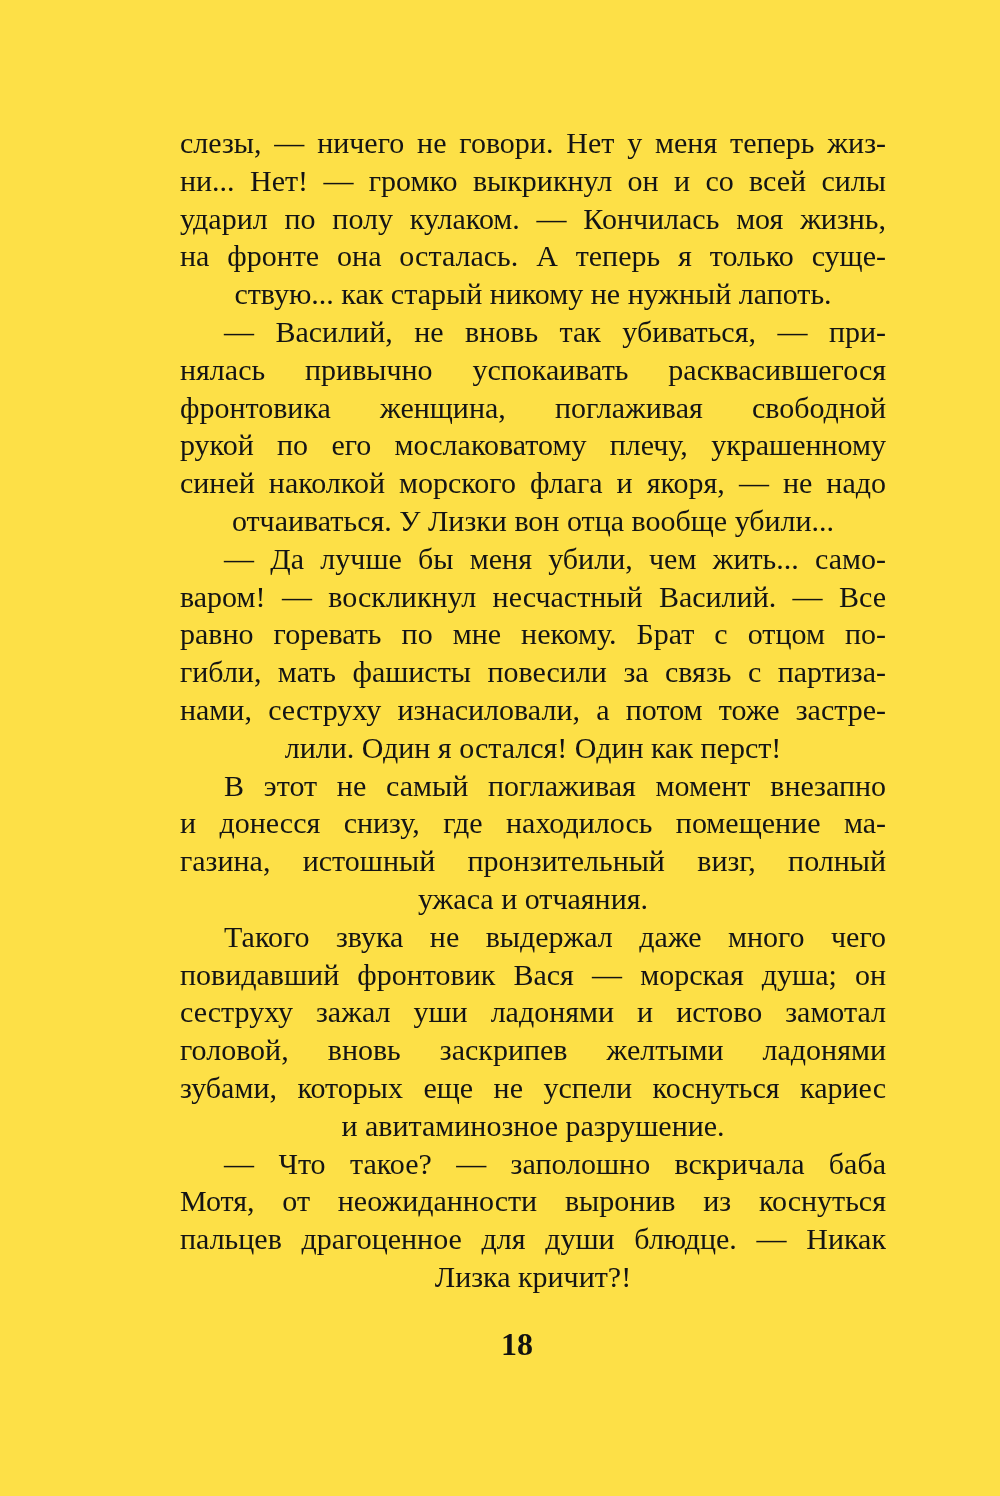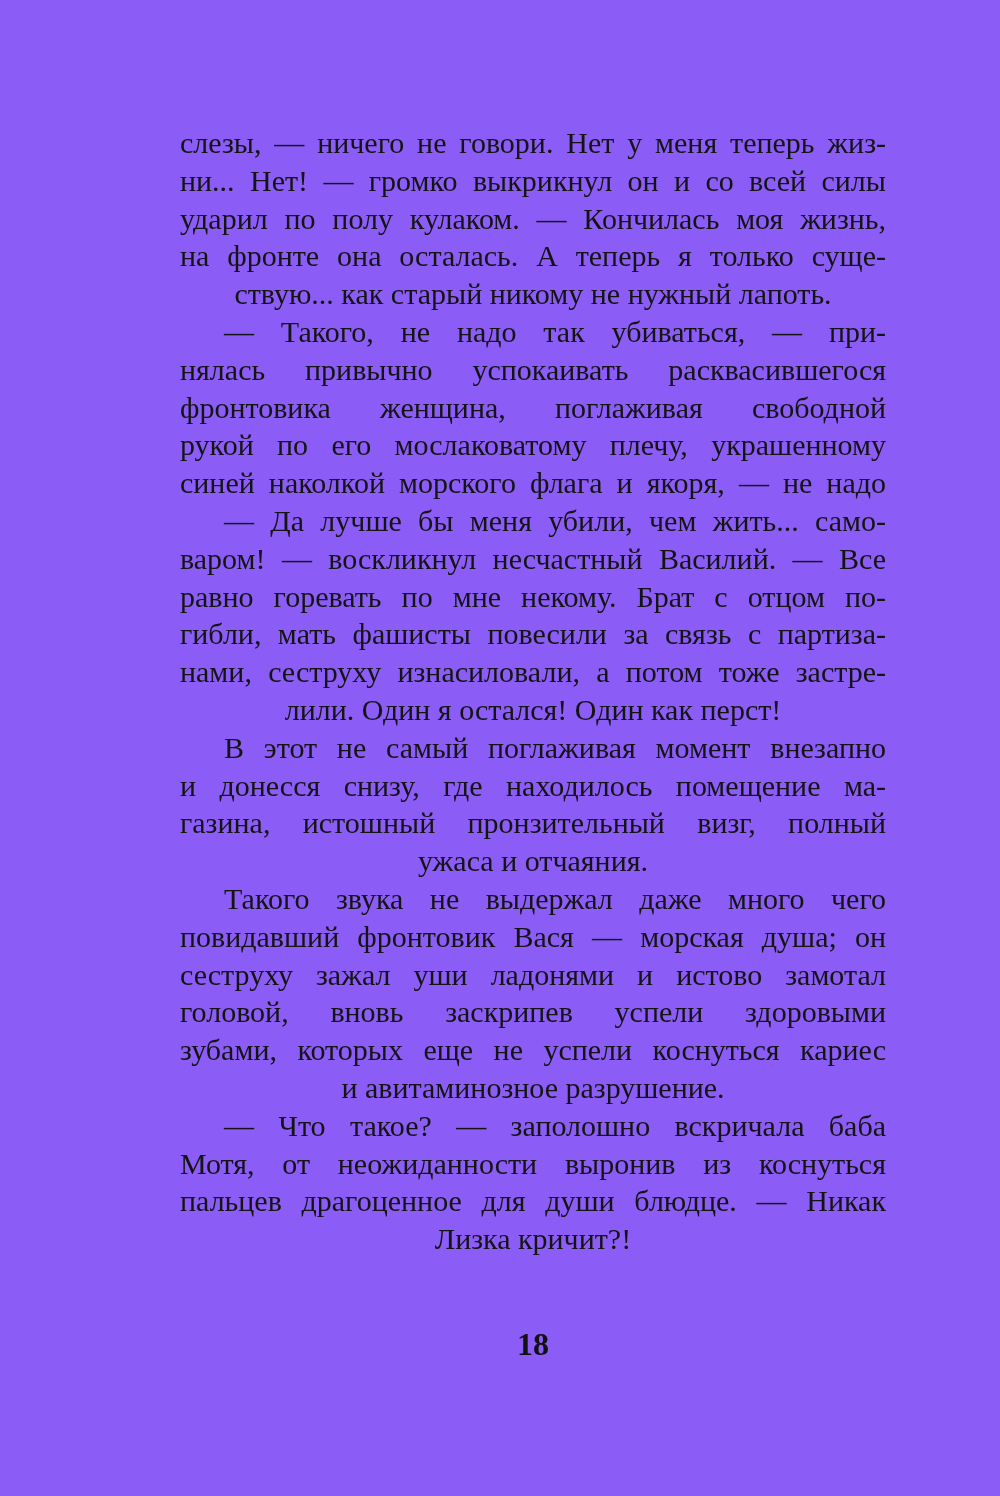--- a/index.html
+++ b/index.html
@@ -4,21 +4,21 @@
 <style>
   html, body {
     margin: 0;
     padding: 0;
     background: #ffffff;
   }
   .book-page {
     position: relative;
     width: 1000px;
     height: 1496px;
-    background: #8b5cf6;
+    background: #fde047;
     font-family: "Liberation Serif", "DejaVu Serif", serif;
     color: #141414;
     overflow: hidden;
   }
   .text-block {
     position: absolute;
     left: 180px;
     top: 124px;
     width: 706px;
   }
@@ -38,59 +38,60 @@
     height: 0;
   }
   .text-line.last {
     text-align: center;
   }
   .text-line.indent {
     padding-left: 44px;
   }
   .page-number {
     position: absolute;
-    left: 180px;
+    left: 164px;
     top: 1325px;
     width: 706px;
     text-align: center;
     font-size: 32px;
     font-weight: bold;
     line-height: 38px;
     color: #111111;
   }
 </style>
 </head>
 <body>
 
 <div class="book-page">
   <div class="text-block" id="text-block">
       <div class="text-line j">слезы, — ничего не говори. Нет у меня теперь жиз-</div>
       <div class="text-line j">ни... Нет! — громко выкрикнул он и со всей силы</div>
       <div class="text-line j">ударил по полу кулаком. — Кончилась моя жизнь,</div>
       <div class="text-line j">на фронте она осталась. А теперь я только суще-</div>
       <div class="text-line last">ствую... как старый никому не нужный лапоть.</div>
-      <div class="text-line j indent">— Такого, не надо так убиваться, — при-</div>
+      <div class="text-line j indent">— Василий, не вновь так убиваться, — при-</div>
       <div class="text-line j">нялась привычно успокаивать расквасившегося</div>
       <div class="text-line j">фронтовика женщина, поглаживая свободной</div>
       <div class="text-line j">рукой по его мослаковатому плечу, украшенному</div>
       <div class="text-line j">синей наколкой морского флага и якоря, — не надо</div>
+      <div class="text-line last">отчаиваться. У Лизки вон отца вообще убили...</div>
       <div class="text-line j indent">— Да лучше бы меня убили, чем жить... само-</div>
       <div class="text-line j">варом! — воскликнул несчастный Василий. — Все</div>
       <div class="text-line j">равно горевать по мне некому. Брат с отцом по-</div>
       <div class="text-line j">гибли, мать фашисты повесили за связь с партиза-</div>
       <div class="text-line j">нами, сеструху изнасиловали, а потом тоже застре-</div>
       <div class="text-line last">лили. Один я остался! Один как перст!</div>
       <div class="text-line j indent">В этот не самый поглаживая момент внезапно</div>
       <div class="text-line j">и донесся снизу, где находилось помещение ма-</div>
       <div class="text-line j">газина, истошный пронзительный визг, полный</div>
       <div class="text-line last">ужаса и отчаяния.</div>
       <div class="text-line j indent">Такого звука не выдержал даже много чего</div>
       <div class="text-line j">повидавший фронтовик Вася — морская душа; он</div>
       <div class="text-line j">сеструху зажал уши ладонями и истово замотал</div>
-      <div class="text-line j">головой, вновь заскрипев успели здоровыми</div>
+      <div class="text-line j">головой, вновь заскрипев желтыми ладонями</div>
       <div class="text-line j">зубами, которых еще не успели коснуться кариес</div>
       <div class="text-line last">и авитаминозное разрушение.</div>
       <div class="text-line j indent">— Что такое? — заполошно вскричала баба</div>
       <div class="text-line j">Мотя, от неожиданности выронив из коснуться</div>
       <div class="text-line j">пальцев драгоценное для души блюдце. — Никак</div>
       <div class="text-line last">Лизка кричит?!</div>
     </div>
   <div class="page-number">18</div>
 </div>
 

